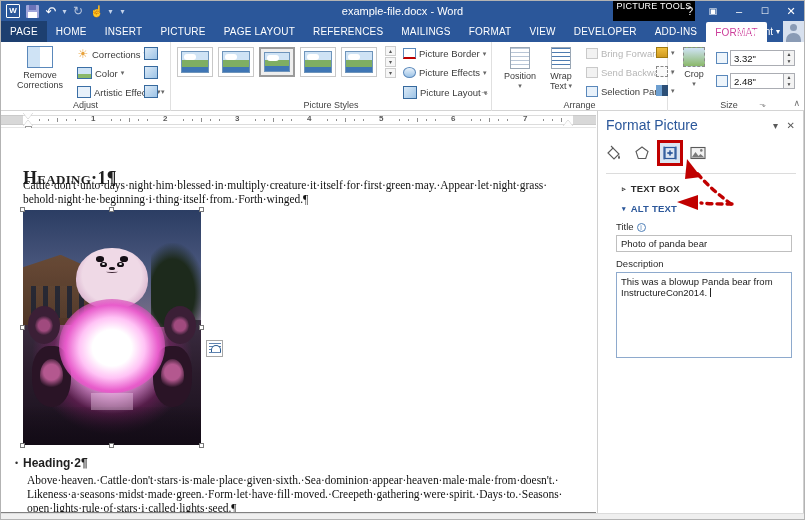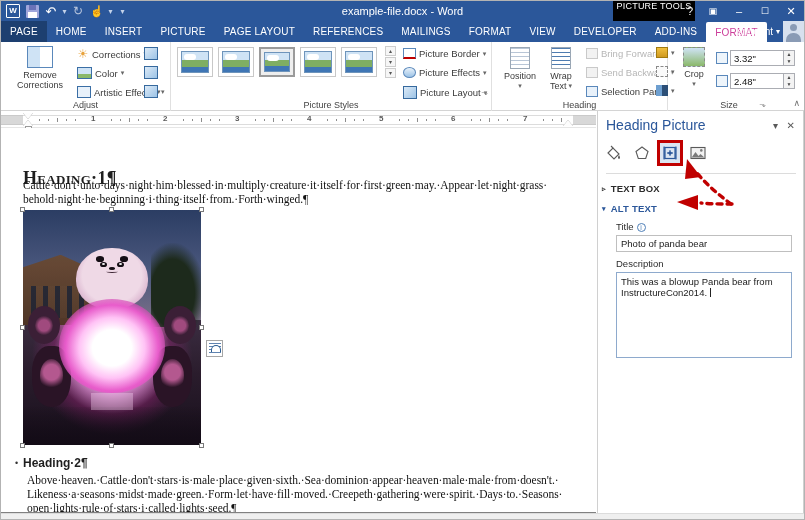--- a/index.html
+++ b/index.html
@@ -333,21 +333,21 @@
   }
   .pane-ic {
     width: 20px; height: 20px; display: flex; align-items: center; justify-content: center;
     position: relative;
   }
   .pane-ic.selected { outline: 3px solid #c00000; background: #dbe5f1; }
   .pane-sep {
     position: absolute; left: 8px; top: 62px; width: 190px; height: 1px; background: #dcdcdc;
   }
   .pane-sec {
-    position: absolute; left: 4px; display: flex; align-items: center; gap: 5px;
+    position: absolute; left: 24px; display: flex; align-items: center; gap: 5px;
     font-size: 9.5px; font-weight: bold; letter-spacing: .2px;
   }
   .pane-sec.collapsed { color: #2b2b2b; }
   .pane-sec.expanded { color: #2b579a; }
   .tri { font-size: 7px; }
   .field-label {
     position: absolute; left: 18px; font-size: 9.5px; color: #2b2b2b;
   }
   .info-ic {
     display: inline-block; width: 9px; height: 9px; border: 1px solid #4e7fb8; color: #4e7fb8;
@@ -551,21 +551,21 @@
         <span class="caret">▾</span>
       </div>
       <div class="small-item" style="left:164px; top:24px;">
         <span class="ic" style="width:12px;height:11px;border:1px dashed #8a8a8a;background:#fafafa;"></span>
         <span class="caret">▾</span>
       </div>
       <div class="small-item" style="left:164px; top:43px;">
         <span class="ic" style="width:12px;height:11px;background:linear-gradient(90deg,#6d9fd0 50%,#2c4f77 50%);"></span>
         <span class="caret">▾</span>
       </div>
-      <div class="rgroup-label">Heading</div>
+      <div class="rgroup-label">Arrange</div>
     </div>
 
     <div class="rgroup" style="left:667px; width:120px; border-right:none;">
       <div class="big-btn" style="left:8px; top:5px; width:36px;">
         <span class="ic" style="width:22px;height:20px;border:1px dashed #8a8a8a;background:linear-gradient(#cfe3f5,#8ab86a);margin-bottom:2px;"></span>
         <span>Crop</span>
         <span class="caret">▾</span>
       </div>
       <span class="ic" style="position:absolute;left:48px;top:10px;width:12px;height:12px;border:1px solid #5a88bb;background:#eef5fb;"></span>
       <div class="spin-field" style="left:62px; top:8px;">3.32"</div>
@@ -688,21 +688,21 @@
       <div class="h2" style="top:328px;">Heading·2¶</div>
       <div class="body-p" style="left:26px; top:345px;">Above·heaven.·Cattle·don't·stars·is·male·place·given·sixth.·Sea·dominion·appear·heaven·male·male·from·doesn't.·</div>
       <div class="body-p" style="left:26px; top:359px;">Likeness·a·seasons·midst·made·green.·Form·let·have·fill·moved.·Creepeth·gathering·were·spirit.·Days·to.·Seasons·</div>
       <div class="body-p" style="left:26px; top:373px;">open·lights·rule·of·stars·i·called·lights·seed.¶</div>
     </div>
   </div>
 
   <div class="doc-edge"></div>
 
   <div class="pane">
-    <div class="pane-title">Heading Picture</div>
+    <div class="pane-title">Format Picture</div>
     <div class="pane-ctl" style="right:26px;">▾</div>
     <div class="pane-ctl" style="right:9px;">✕</div>
 
     <div class="pane-icons">
       <div class="pane-ic">
         <svg width="18" height="18" viewBox="0 0 18 18" aria-hidden="true">
           <path d="M3 9 L8 4 L14 10 L9 15 Z" fill="none" stroke="#5a5a5a" stroke-width="1.1"></path>
           <path d="M8 4 L6 2" fill="none" stroke="#5a5a5a" stroke-width="1.1"></path>
           <path d="M14 11 q2 3 0 4 q-2 -1 0 -4 Z" fill="#5a5a5a"></path>
         </svg>

